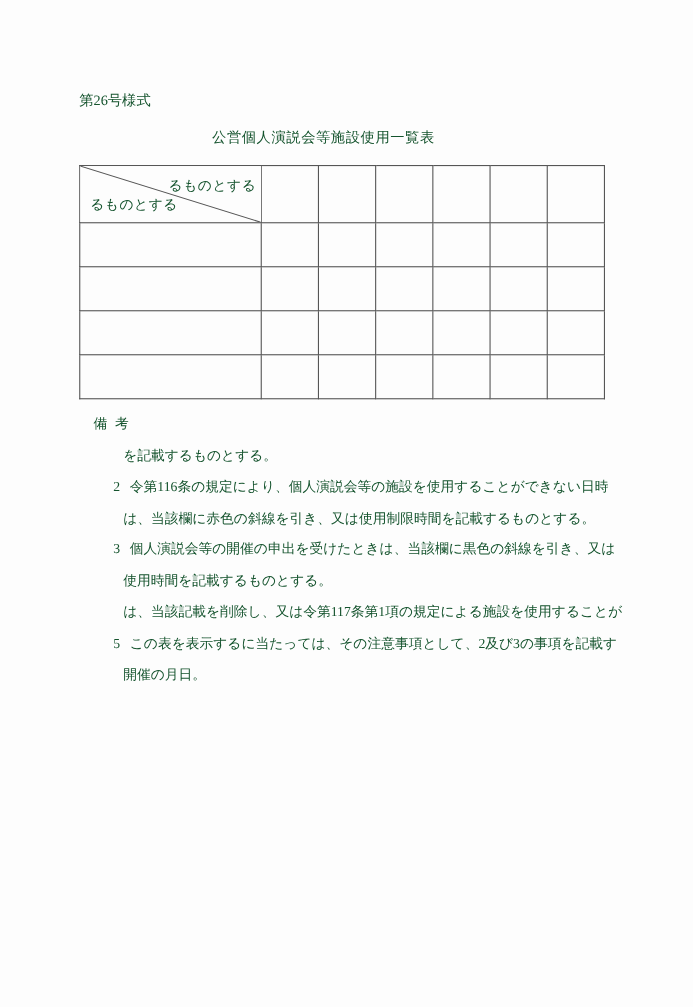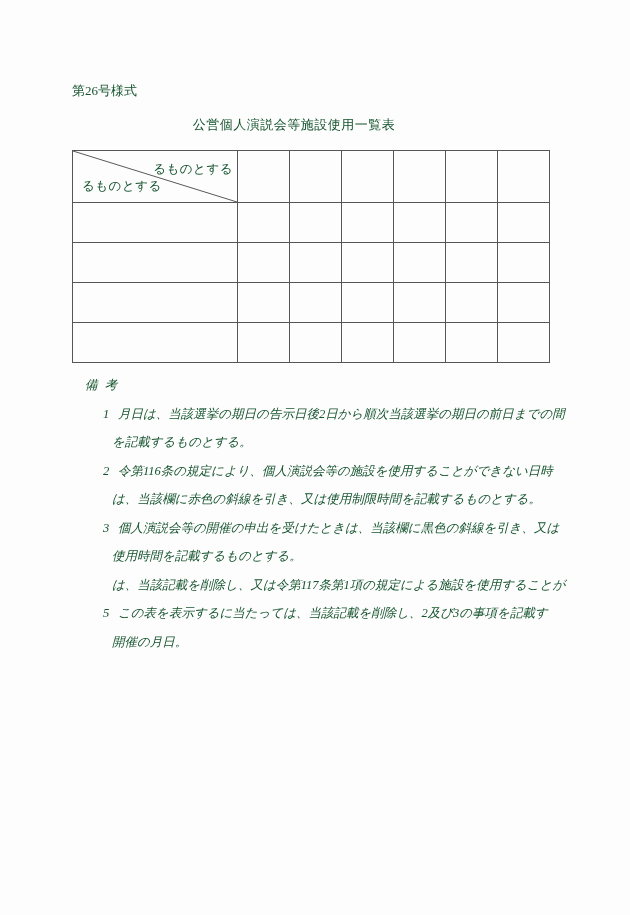--- a/index.html
+++ b/index.html
@@ -74,21 +74,20 @@
     position: absolute;
     left: 85px;
     top: 371px;
     width: 490px;
     font-size: 12.5px;
   }
   .remark-line {
     height: 28.5px;
     line-height: 28.5px;
     white-space: nowrap;
-    font-style: italic;
   }
   .remarks-heading { word-spacing: 4px; }
   .remark-line.first-line { padding-left: 18px; }
   .remark-line.cont-line { padding-left: 27px; }
   .remark-num {
     display: inline-block;
     width: 15px;
   }
 </style>
 </head>
@@ -154,25 +153,24 @@
           <td class="data-cell"></td>
           <td class="data-cell"></td>
           <td class="data-cell"></td>
         </tr>
       </tbody>
   </table>
 
   <div class="remarks">
     <div class="remark-line remarks-heading">備 考</div>
     <div id="remarks-lines">
-        <div class="remark-line first-line"><span class="remark-num">1</span><span>月日は、当該選挙の期日の告示日後2日から順次当該選挙の期日の前日までの間</span></div>
         <div class="remark-line cont-line"><span>を記載するものとする。</span></div>
         <div class="remark-line first-line"><span class="remark-num">2</span><span>令第116条の規定により、個人演説会等の施設を使用することができない日時</span></div>
         <div class="remark-line cont-line"><span>は、当該欄に赤色の斜線を引き、又は使用制限時間を記載するものとする。</span></div>
         <div class="remark-line first-line"><span class="remark-num">3</span><span>個人演説会等の開催の申出を受けたときは、当該欄に黒色の斜線を引き、又は</span></div>
         <div class="remark-line cont-line"><span>使用時間を記載するものとする。</span></div>
         <div class="remark-line cont-line"><span>は、当該記載を削除し、又は令第117条第1項の規定による施設を使用することが</span></div>
-        <div class="remark-line first-line"><span class="remark-num">5</span><span>この表を表示するに当たっては、当該記載を削除し、2及び3の事項を記載す</span></div>
+        <div class="remark-line first-line"><span class="remark-num">5</span><span>この表を表示するに当たっては、その注意事項として、2及び3の事項を記載す</span></div>
         <div class="remark-line cont-line"><span>開催の月日。</span></div>
       </div>
   </div>
 
 </div>
 
 </body></html>

